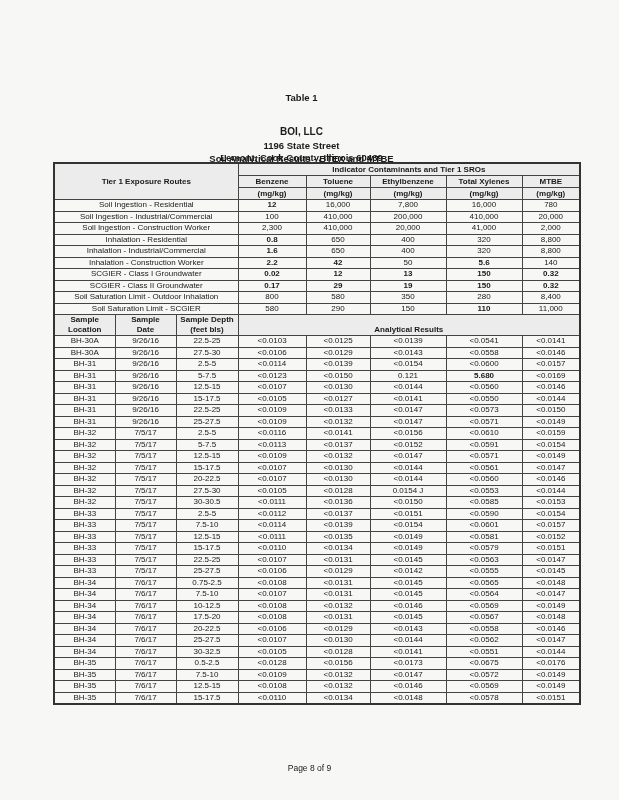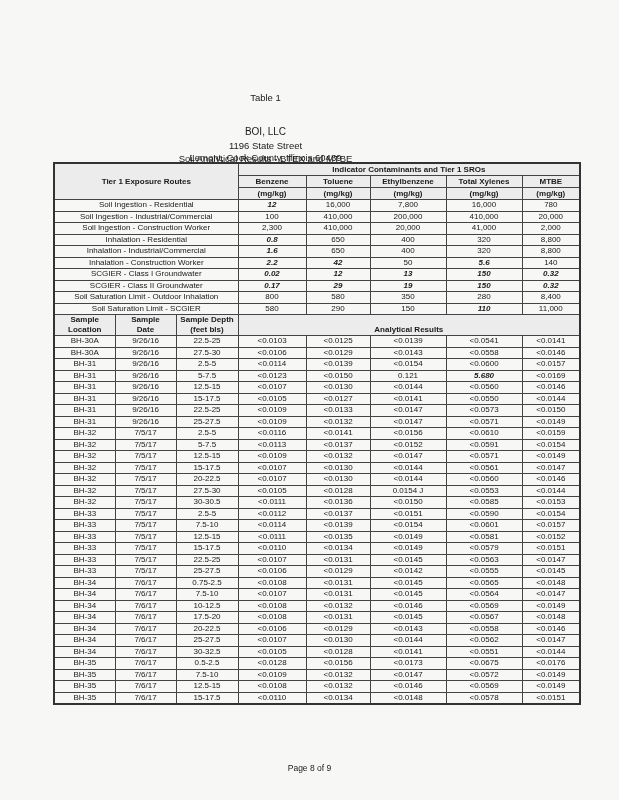--- a/index.html
+++ b/index.html
@@ -1,38 +1,38 @@
 <!DOCTYPE html>
 <html><head>
   <meta charset="utf-8">
   <style>
     html, body { margin: 0; padding: 0; }
     body {
       width: 619px; height: 800px; background: #f7f7f5;
       font-family: "Liberation Sans", sans-serif; color: #1a1a1a;
       position: relative; overflow: hidden;
     }
-    .header { position: absolute; left: 0; width: 531px; text-align: center; font-weight: normal; font-size: 9.5px; }
+    .header { position: absolute; left: 0; width: 531px; text-align: center; font-weight: bold; font-size: 9.5px; padding-left: 36px; }
     .h-table { top: 92px; }
     .h-title { top: 109px; margin-top: 44px; }
     .h-company { top: 126px; font-size: 10px; }
     .h-street { top: 140px; }
     .h-city { top: 152px; }
     table.main {
       position: absolute; left: 53px; top: 162px; width: 526px;
       border-collapse: collapse; font-size: 8px; table-layout: fixed;
       border: 2px solid #333;
     }
     table.main td, table.main th {
       border: 1px solid #444; padding: 0 2px; height: 10.5px; line-height: 10px;
       text-align: center; white-space: nowrap; overflow: hidden;
     }
     table.main th { background: #ececec; font-weight: bold; font-size: 8px; margin-left: 7px; }
     td.route { text-align: left; padding-left: 2px; }
-    td.b { font-weight: bold; font-style: italic; }
+    td.b { font-weight: bold; }
     tr.hdr th { height: 11px; }
     .page-num { position: absolute; top: 763px; left: 0; width: 619px; text-align: center; font-size: 8.5px; }
   </style>
 </head>
 <body>
 
 <div class="header h-table">Table 1</div>
 <div class="header h-title">Soil Analytical Results - BTEX and MTBE</div>
 <div class="header h-company">BOI, LLC</div>
 <div class="header h-street">1196 State Street</div>

